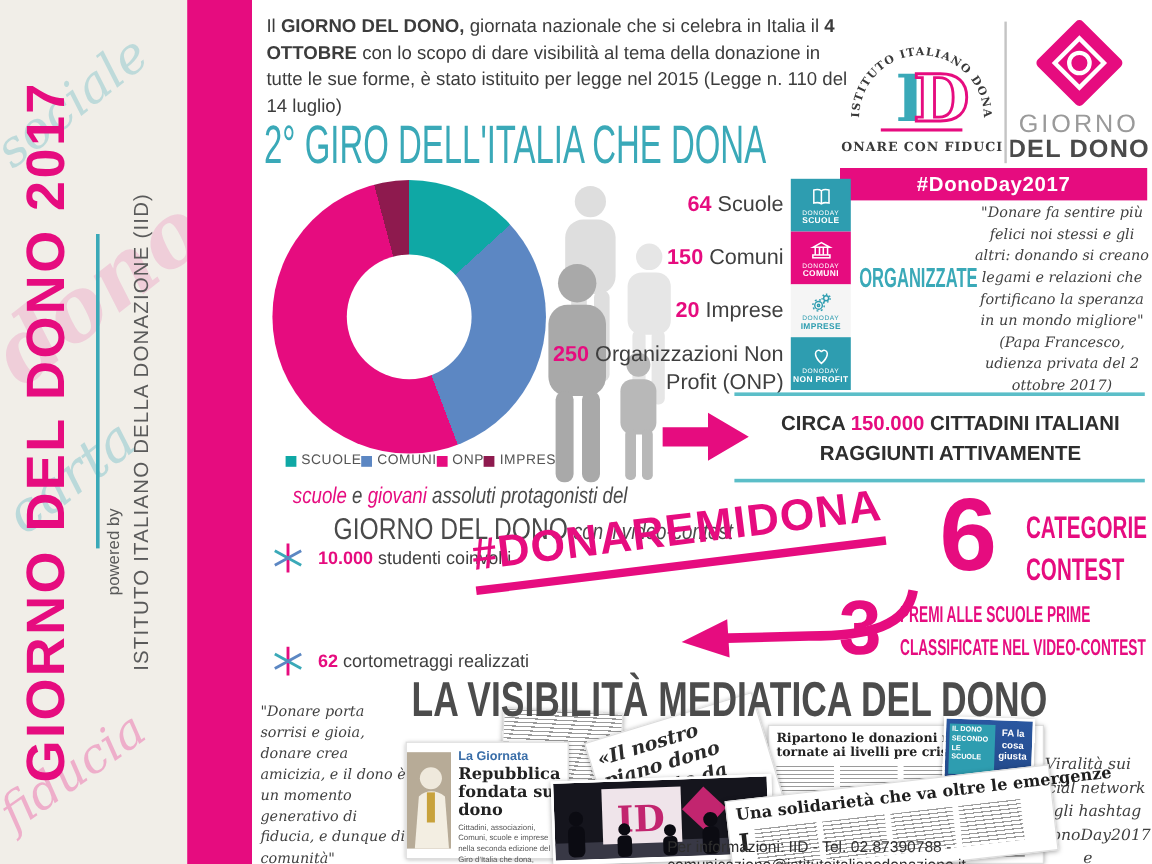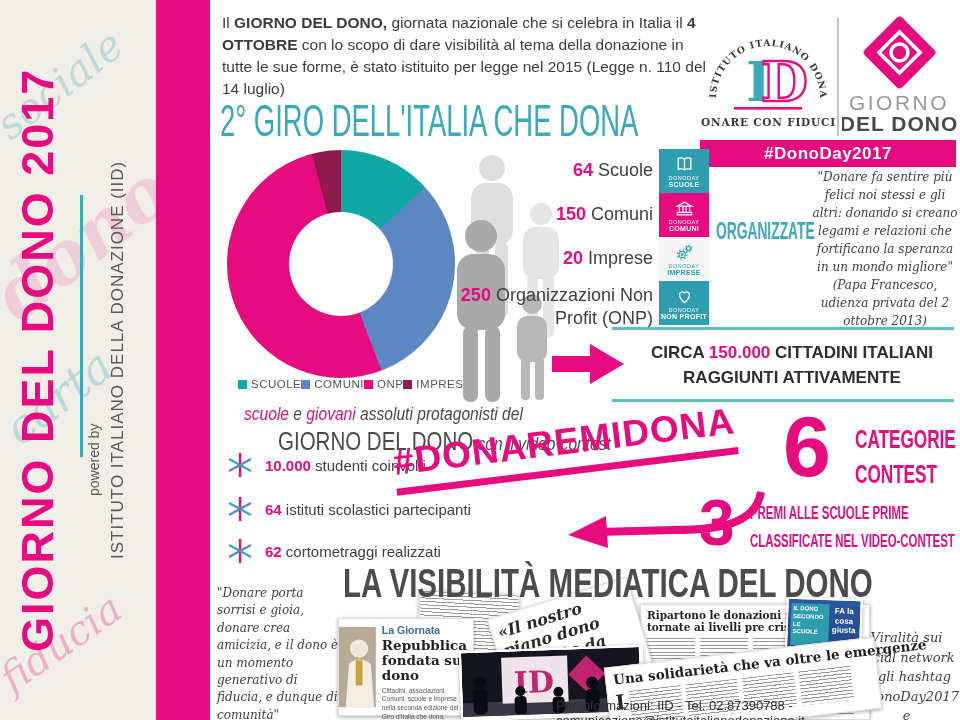--- a/index.html
+++ b/index.html
@@ -112,21 +112,21 @@
     <circle cx="57.5" cy="42.5" r="8.5" fill="none" stroke="#fff" stroke-width="3.6"></circle>
     <text x="57" y="100" text-anchor="middle" font-size="21" fill="#9a9a9a" letter-spacing="2.5">GIORNO</text>
     <text x="57" y="121" text-anchor="middle" font-size="21" font-weight="bold" fill="#4a4a4a" letter-spacing="1">DEL DONO</text>
   </svg>
   <div class="abs banner">
       <span>#DonoDay2017</span>
     </div>
 
   <div class="abs pope-quote script">
     <div>"Donare fa sentire più felici noi stessi e gli altri: donando si creano legami e relazioni che fortificano la speranza in un mondo migliore"</div>
-    <div>(Papa Francesco, udienza privata del 2 ottobre 2013)</div>
+    <div>(Papa Francesco, udienza privata del 2 ottobre 2017)</div>
   </div>
 
   <div class="abs donut" style="background: conic-gradient(rgb(15, 168, 165) 0deg, rgb(15, 168, 165) 47.6033deg, rgb(92, 135, 195) 47.6033deg, rgb(92, 135, 195) 159.174deg, rgb(230, 12, 127) 159.174deg, rgb(230, 12, 127) 345.124deg, rgb(142, 26, 78) 345.124deg, rgb(142, 26, 78) 360deg);"></div>
   <div class="abs donut-hole"></div>
   <div class="abs legend">
     <span class="legend-item">
         <span class="swatch" style="background: rgb(15, 168, 165);"></span>
         <span>SCUOLE</span>
       </span>
     <span class="legend-item">
@@ -236,28 +236,20 @@
   </div>
 
   <div class="bullet" style="top:452px;">
     <svg width="26" height="26" viewBox="0 0 26 26">
         <line x1="13" y1="1" x2="13" y2="25" stroke="#e60c7f" stroke-width="2.4"></line>
         <line x1="2" y1="7" x2="24" y2="19" stroke="#3aa9b8" stroke-width="2.4"></line>
         <line x1="2" y1="19" x2="24" y2="7" stroke="#5c87c3" stroke-width="2.4"></line>
       </svg>
     <span class="txt"><span class="num">10.000</span><span> studenti coinvolti</span></span>
   </div>
-  <div class="bullet" style="top:496px;">
-    <svg width="26" height="26" viewBox="0 0 26 26">
-        <line x1="13" y1="1" x2="13" y2="25" stroke="#e60c7f" stroke-width="2.4"></line>
-        <line x1="2" y1="7" x2="24" y2="19" stroke="#3aa9b8" stroke-width="2.4"></line>
-        <line x1="2" y1="19" x2="24" y2="7" stroke="#5c87c3" stroke-width="2.4"></line>
-      </svg>
-    <span class="txt"><span class="num">64</span><span> istituti scolastici partecipanti</span></span>
-  </div>
   <div class="bullet" style="top:538px;">
     <svg width="26" height="26" viewBox="0 0 26 26">
         <line x1="13" y1="1" x2="13" y2="25" stroke="#e60c7f" stroke-width="2.4"></line>
         <line x1="2" y1="7" x2="24" y2="19" stroke="#3aa9b8" stroke-width="2.4"></line>
         <line x1="2" y1="19" x2="24" y2="7" stroke="#5c87c3" stroke-width="2.4"></line>
       </svg>
     <span class="txt"><span class="num">62</span><span> cortometraggi realizzati</span></span>
   </div>
 
   <div class="abs dmd"><span>#DONAREMIDONA</span></div>

